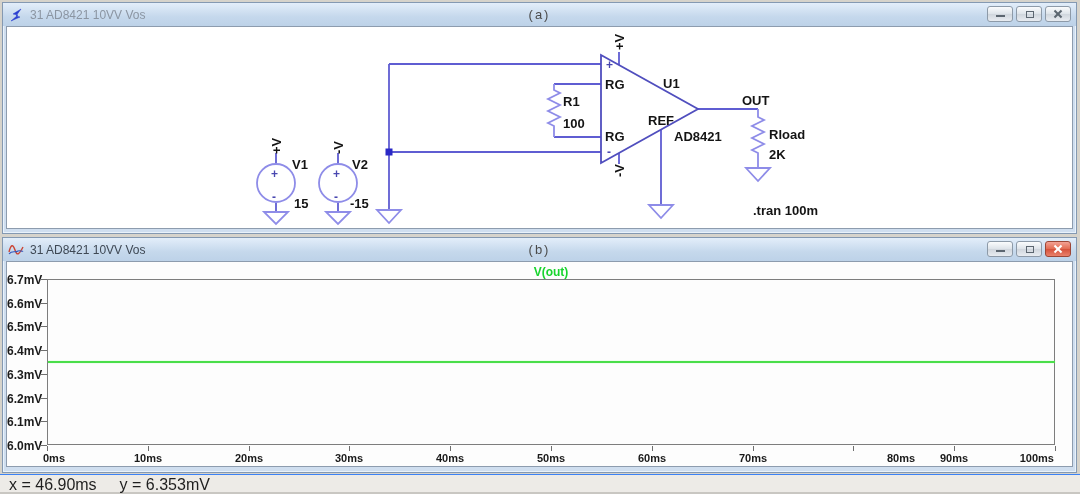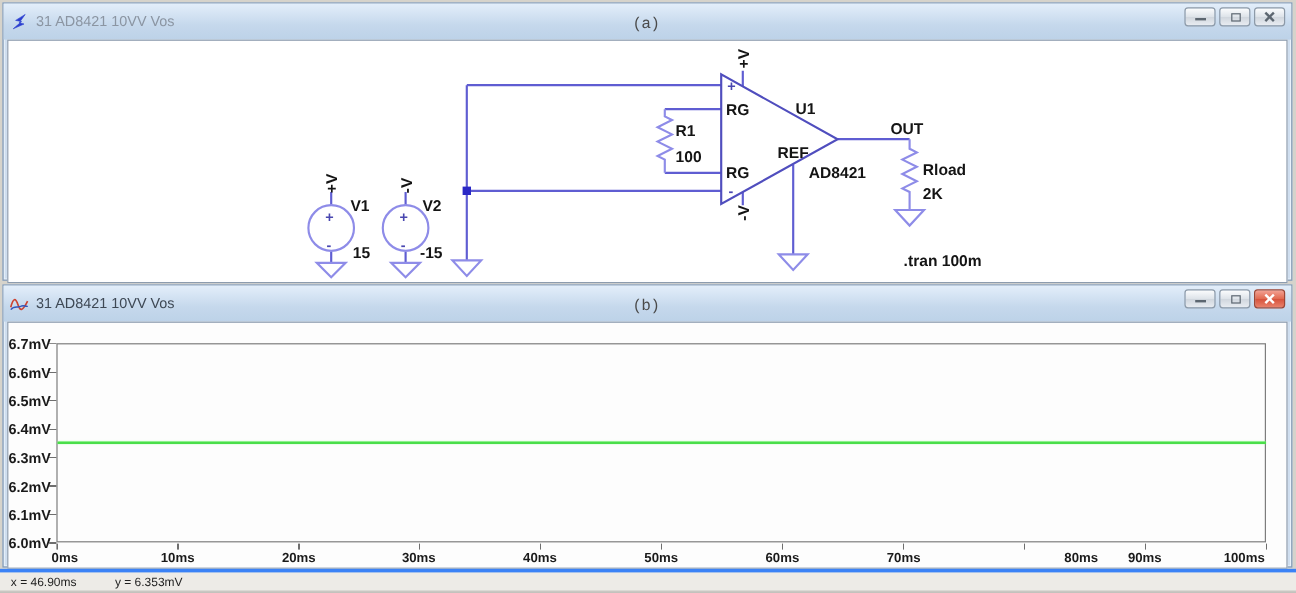--- a/index.html
+++ b/index.html
@@ -5,21 +5,21 @@
   * { margin:0; padding:0; box-sizing:border-box; }
   html,body { width:1080px; height:494px; overflow:hidden; }
   body { font-family:"Liberation Sans", sans-serif; background:#d6d3cb; }
   .screen { position:relative; width:1080px; height:494px; background:#d6d3cb; }
 
   
   .window { position:absolute; left:2px; width:1075px; background:#cfdeef;
             border:1px solid #8499b2; box-shadow:inset 0 0 0 1px #e9f2fb; }
   .win-a { top:2px; height:232px; }
   .win-b { top:237px; height:236px; }
-  .titlebar { position:relative; height:30px; display:flex; align-items:center;
+  .titlebar { position:relative; height:23px; display:flex; align-items:center;
               padding:0 5px; background:linear-gradient(#e3eefa,#c5d8ec 60%,#bdd2e8); }
   .win-title { font-size:12px; margin-left:6px; white-space:nowrap; }
   .win-a .win-title { color:#8b95a2; }
   .win-b .win-title { color:#3e4854; }
   .annotation { position:absolute; left:50%; transform:translateX(-50%);
                 font-size:13px; color:#4a4a4a; letter-spacing:2px; }
   .winbtns { position:absolute; right:5px; top:3px; display:flex; gap:3px; }
   .wbtn { width:26px; height:16px; border:1px solid #8d9aa8; border-radius:3px;
           background:linear-gradient(#fbfcfd,#dde3e9 50%,#cfd5dc 50%,#e8ecf1);
           position:relative; }
@@ -48,25 +48,25 @@
   .xtick-strip { position:absolute; left:40px; top:184px; width:1009px; height:5px;
       background:repeating-linear-gradient(to right,#6e6e6e 0 1px,transparent 1px 100.8px); }
   .ylab { position:absolute; width:33px; text-align:right; left:0; font-size:12px;
           font-weight:bold; color:#1a1a1a; }
   .xlab { position:absolute; top:190px; font-size:11px; font-weight:bold; color:#1a1a1a;
           transform:translateX(-50%); white-space:nowrap; }
   .xlab.last { transform:none; right:18px; left:auto; }
 
   
   .statusbar { position:absolute; left:0; right:0; bottom:0; height:20px;
-               background:#edebe7; border-top:3px solid #3b82f6;
+               background:#edebe7; border-top:1px solid #3b82f6;
                box-shadow:inset 0 -2px 0 #c9c7c2, 0 1px 0 #555;
-               display:flex; align-items:center; font-size:10px; color:#1f1f1f; }
+               display:flex; align-items:center; font-size:16px; color:#1f1f1f; }
   .statusbar span { margin-left:9px; }
-  .statusbar .sb-y { margin-left:32px; }
+  .statusbar .sb-y { margin-left:23px; }
   .watermark { position:absolute; right:16px; top:461px; font-size:22px;
                color:rgba(128,196,140,0.8); letter-spacing:1px; z-index:6; }
 
   svg text { font-family:"Liberation Sans",sans-serif; font-weight:bold;
              font-size:13px; fill:#141414; }
   svg text.pm { font-size:12px; fill:#4947b0; }
 </style>
 </head>
 <body>
 
@@ -176,20 +176,21 @@
         <span class="wbtn">
             <span class="g-res"></span>
           </span>
         <span class="wbtn close-red g-xw">
             <i></i>
             <i></i>
           </span>
       </span>
     </div>
     <div class="client">
+      <div class="trace-label">V(out)</div>
       <div class="plotbox"></div>
       <div class="trace-line"></div>
       <div class="ytick-strip"></div>
       <div class="xtick-strip"></div>
 
       <div class="ylab" style="top:11px">6.7mV</div>
       <div class="ylab" style="top:35px">6.6mV</div>
       <div class="ylab" style="top:58px">6.5mV</div>
       <div class="ylab" style="top:82px">6.4mV</div>
       <div class="ylab" style="top:106px">6.3mV</div>

